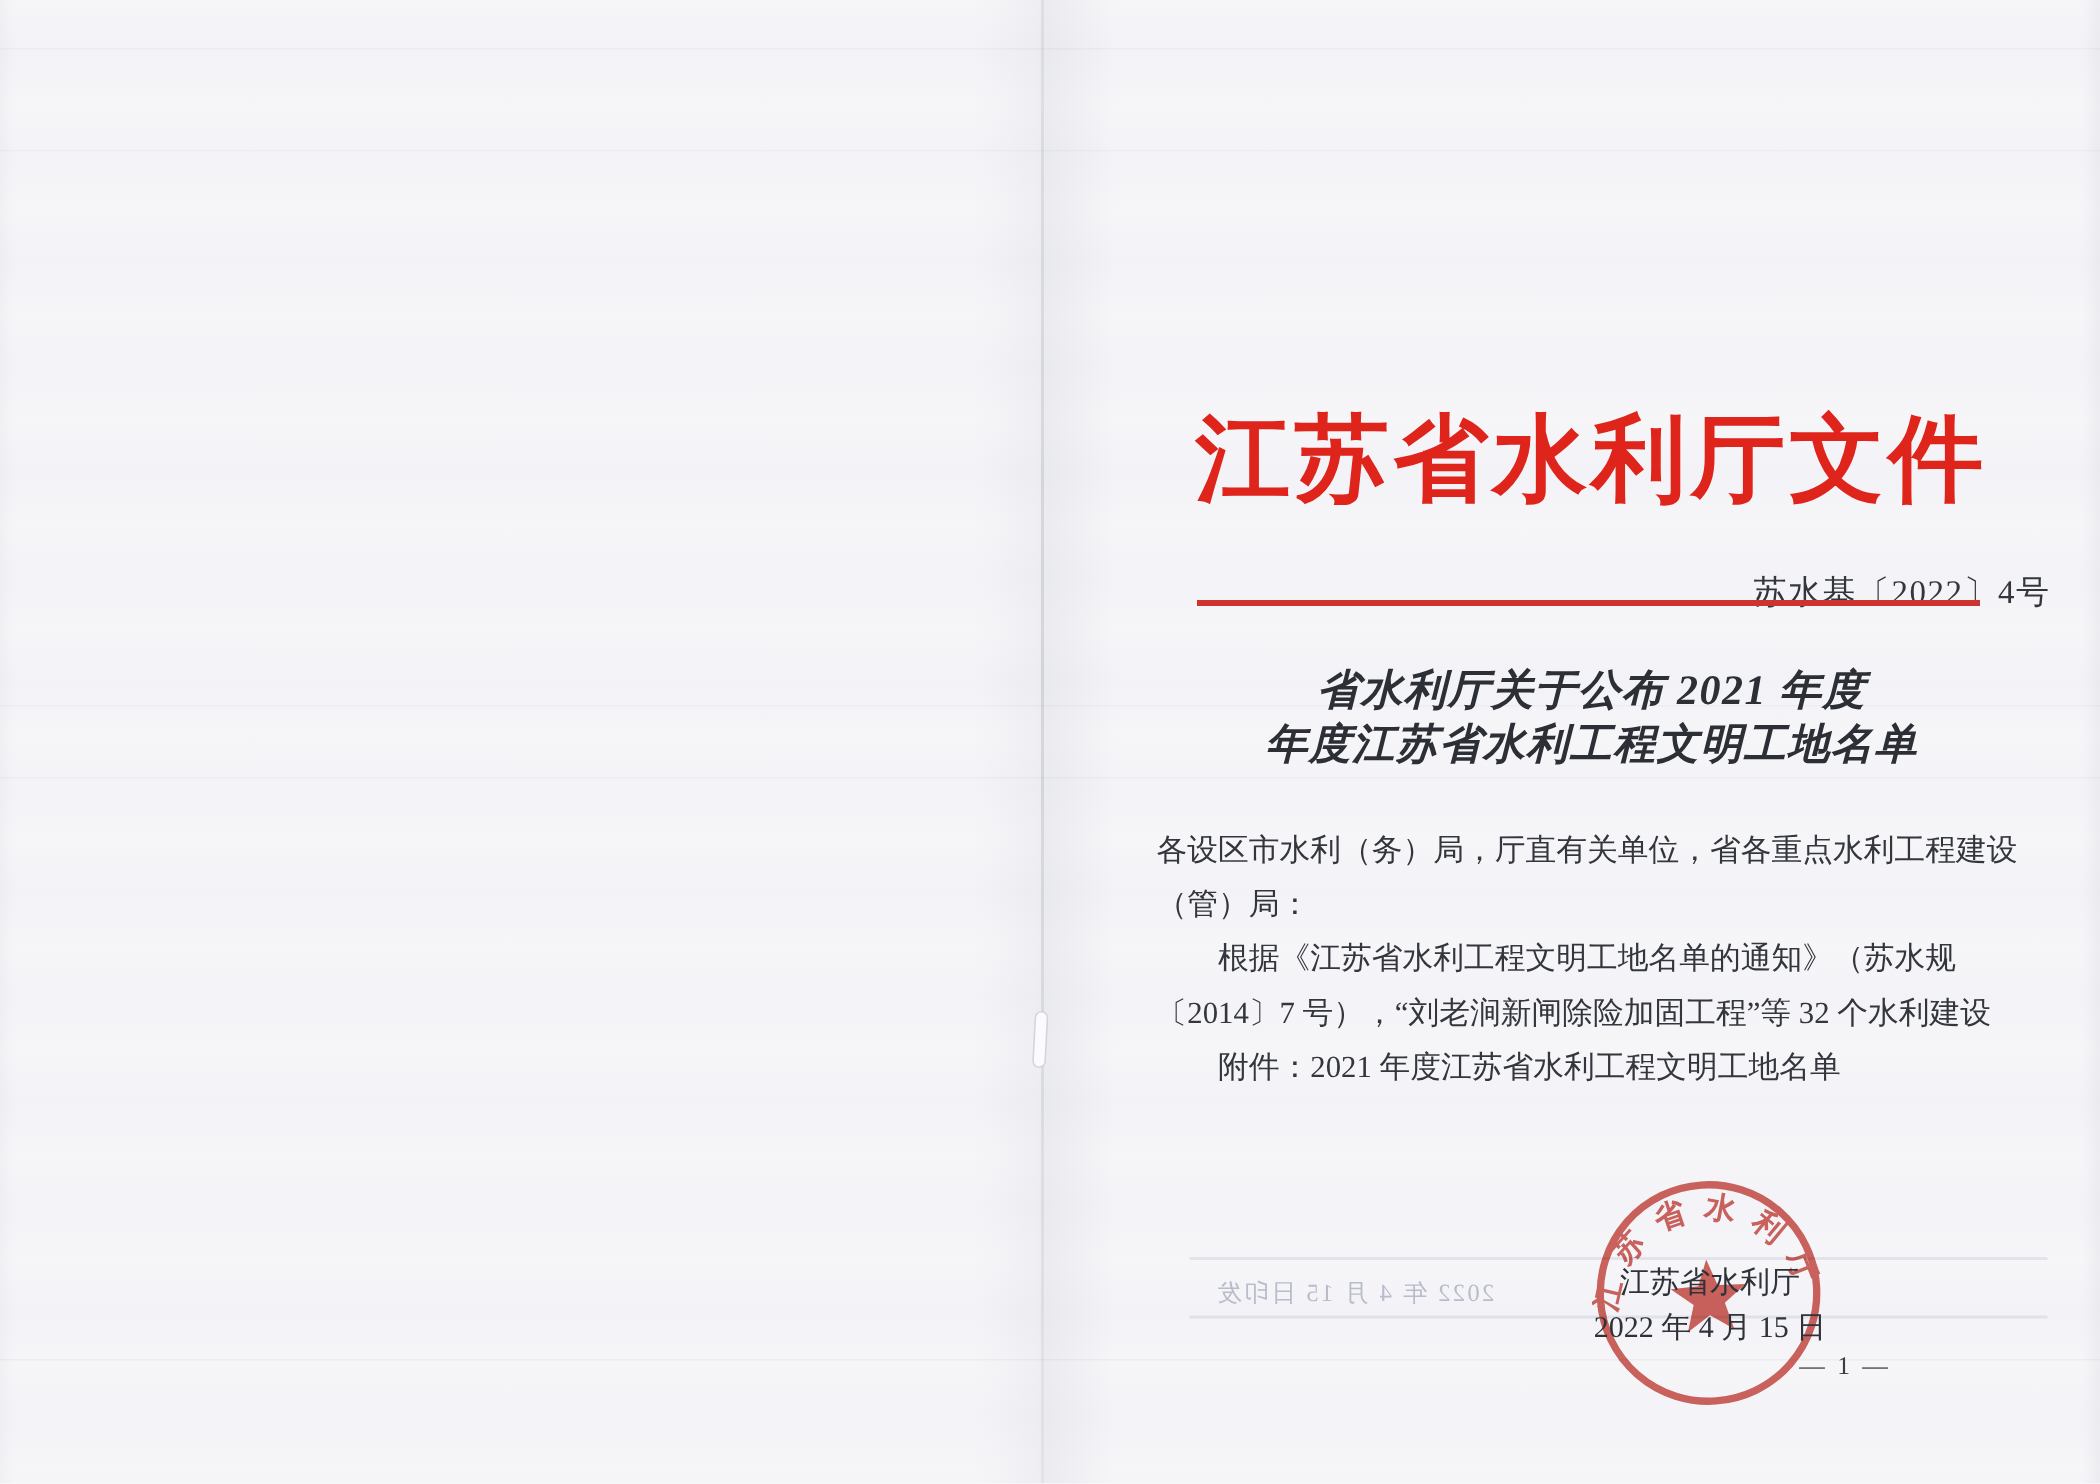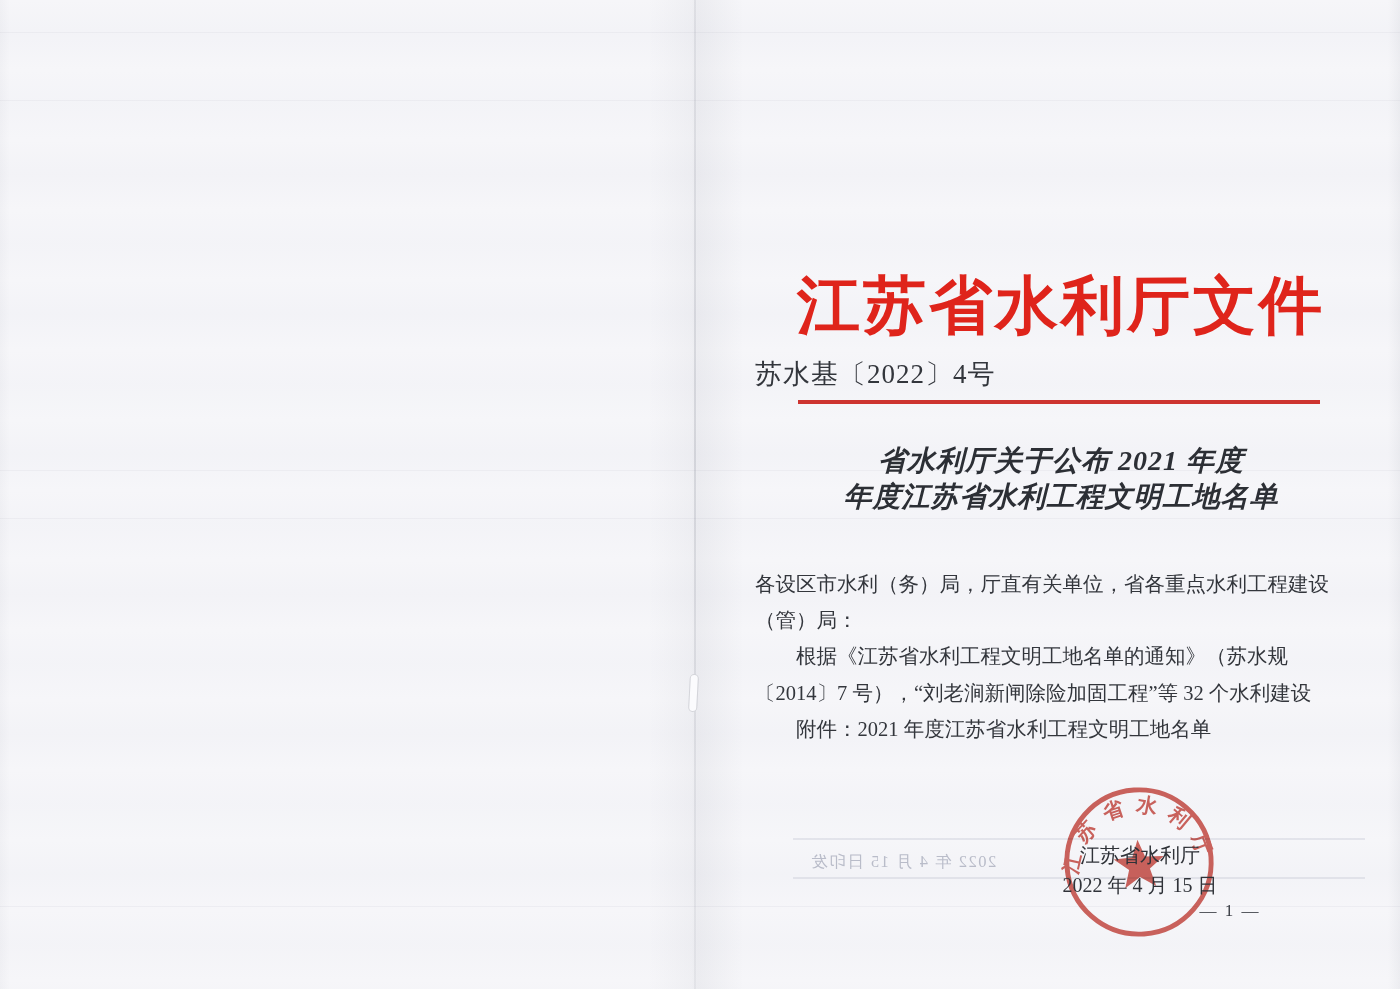--- a/index.html
+++ b/index.html
@@ -46,34 +46,34 @@
     background:#fbfbfd;border:1px solid rgba(110,115,130,0.28);border-radius:5px;transform:rotate(3deg);}
 
   .right-page{position:absolute;left:755px;top:0;width:612px;height:989px;}
 
   .agency-title{
     position:absolute;top:236px;left:0;width:100%;
     text-align:center;font-size:63px;font-weight:bold;line-height:1.35;
     color:var(--red-title);letter-spacing:3px;white-space:nowrap;margin-top:28px;
   }
   .doc-number{
-    position:absolute;top:356px;left:0;width:100%;
-    text-align:left;font-size:27px;color:var(--ink);letter-spacing:1px;
+    position:absolute;top:380px;left:0;width:100%;
+    text-align:right;font-size:22px;color:var(--ink);letter-spacing:1px;
   }
   .red-rule{position:absolute;top:400px;left:43px;width:522px;height:4px;background:var(--red-rule);}
 
   .notice-title{
     position:absolute;top:443px;left:0;width:100%;
     text-align:center;font-size:28px;font-weight:bold;color:#2c2f35;
     line-height:36px;letter-spacing:1px;font-style:italic;
   }
 
   .body-text{
-    position:absolute;top:549px;left:0;width:592px;
-    font-size:20.5px;line-height:36.2px;color:var(--ink);margin-top:17px;
+    position:absolute;top:549px;left:16px;width:592px;
+    font-size:20.5px;line-height:36.2px;color:var(--ink);
   }
   .body-line{white-space:nowrap;}
   .body-line.indent{text-indent:2em;}
 
   .signature{
     position:absolute;top:840px;left:255px;width:260px;
     text-align:center;font-size:20px;line-height:30px;color:#2f3238;z-index:3;
     white-space:nowrap;
   }
 

